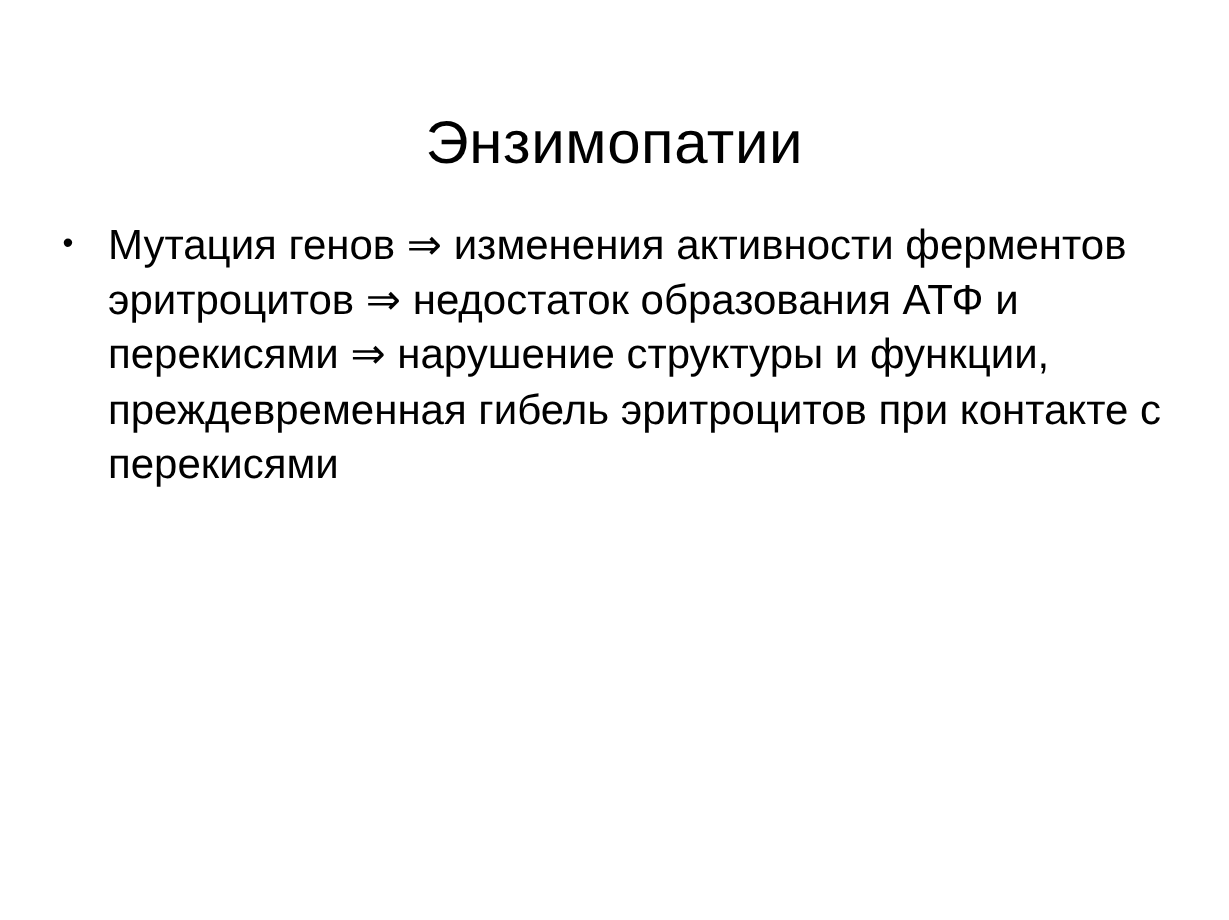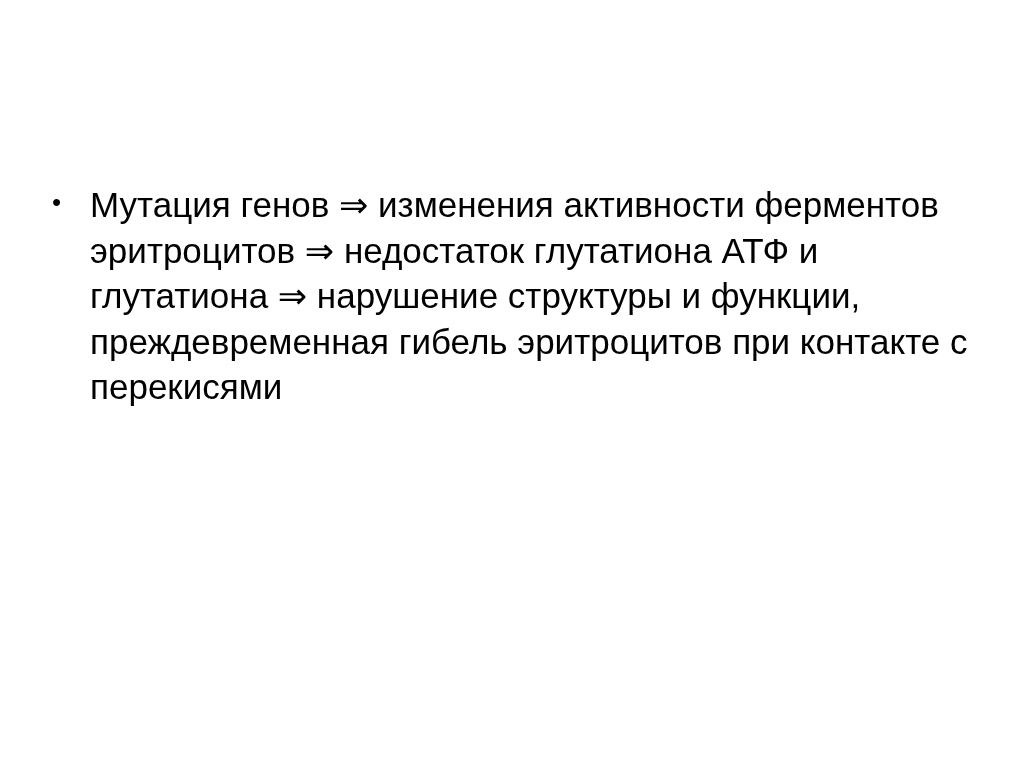--- a/index.html
+++ b/index.html
@@ -58,21 +58,22 @@
     flex: 1 1 auto;
     text-align: left;
     white-space: pre-wrap;
   }
 </style>
 </head>
 <body>
 
 <div class="slide">
 
+  <h1 class="slide-title">Энзимопатии</h1>
 
   <div class="body-block">
     <div class="bullet-item">
       <span class="bullet-marker">•</span>
-      <span class="bullet-text">Мутация генов ⇒ изменения активности ферментов эритроцитов ⇒ недостаток глутатиона АТФ и глутатиона ⇒ нарушение структуры и функции, преждевременная гибель эритроцитов при контакте с перекисями</span>
+      <span class="bullet-text">Мутация генов ⇒ изменения активности ферментов эритроцитов ⇒ недостаток образования АТФ и перекисями ⇒ нарушение структуры и функции, преждевременная гибель эритроцитов при контакте с перекисями</span>
     </div>
   </div>
 
 </div>
 
 </body></html>

